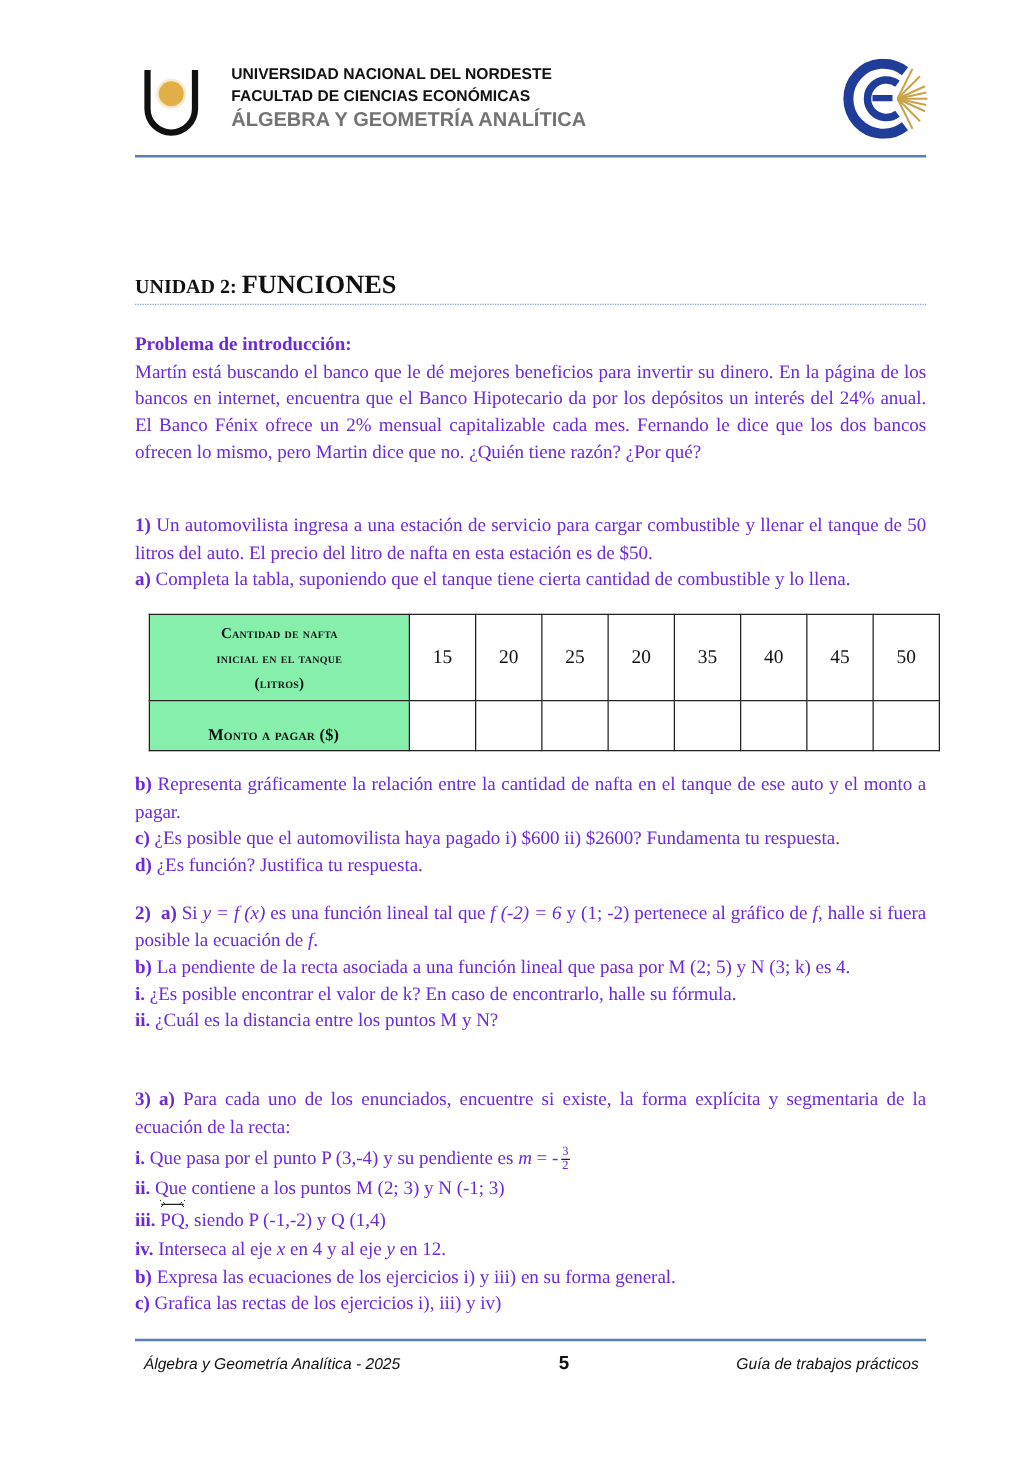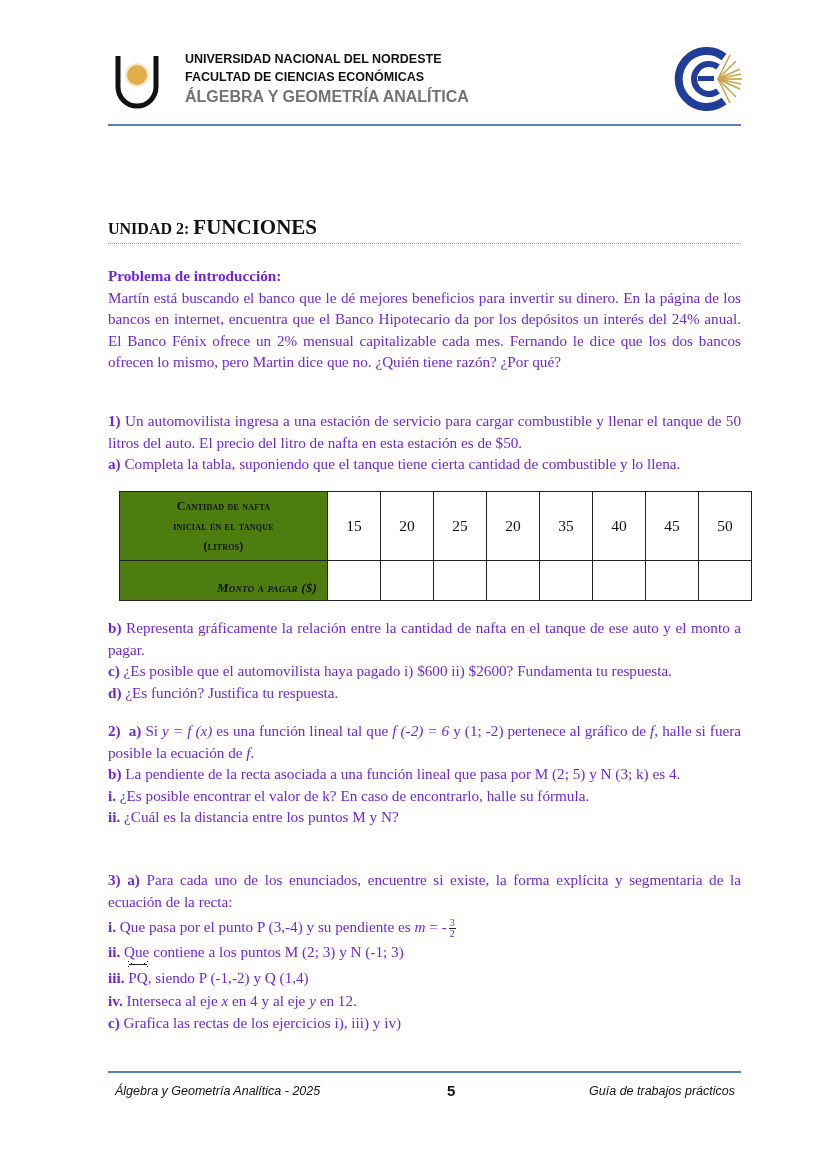--- a/index.html
+++ b/index.html
@@ -22,25 +22,25 @@
 
   
   .block { position: absolute; left: 108px; width: 633px; font-family: "Liberation Serif", "DejaVu Serif", serif; font-size: 15.2px; line-height: 21.5px; color: #6d28d9; text-align: justify; }
   .block p { margin: 0; }
   .b { font-weight: bold; }
   .i { font-style: italic; }
 
   
   .data-table { position: absolute; left: 119px; top: 491px; border-collapse: collapse; font-family: "Liberation Serif", "DejaVu Serif", serif; }
   .data-table td { border: 1.3px solid #222; text-align: center; vertical-align: middle; }
-  .data-table td.head { background: #4d7c0f; width: 196px; font-weight: bold; font-size: 12px; line-height: 20px; font-variant: small-caps; letter-spacing: 0.2px; margin-left: 21px; }
+  .data-table td.head { background: #86efac; width: 196px; font-weight: bold; font-size: 12px; line-height: 20px; font-variant: small-caps; letter-spacing: 0.2px; margin-left: 21px; }
   .data-table td.val { width: 50px; font-size: 15.5px; }
   .data-table tr.r1 td { height: 66px; }
   .data-table tr.r2 td { height: 36px; }
-  .data-table tr.r2 td.head { text-align: right; padding-right: 10px; vertical-align: bottom; padding-bottom: 2px; font-size: 13px; font-style: italic; }
+  .data-table tr.r2 td.head { padding-right: 10px; vertical-align: bottom; padding-bottom: 2px; font-size: 13px; }
 
   .frac { display: inline-block; vertical-align: middle; text-align: center; font-size: 10px; line-height: 10px; margin-left: 2px; }
   .frac span { display: block; }
   .frac .num { border-bottom: 0.8px solid #222; padding: 0 1px; }
   .overarrow { position: relative; display: inline-block; }
   .overarrow::before { content: ""; position: absolute; left: 1px; right: 1px; top: -3px; border-top: 1px solid #222; }
   .overarrow::after { content: ""; position: absolute; left: 0; right: 0; top: -6px; height: 6px;
      background:
        linear-gradient(to top right, transparent 45%, #222 46%, #222 54%, transparent 55%) left top / 4px 3px no-repeat,
        linear-gradient(to bottom right, transparent 45%, #222 46%, #222 54%, transparent 55%) left bottom / 4px 3px no-repeat,
@@ -177,20 +177,22 @@
   <p style="margin-top:2px;"><span class="b">ii.</span>
      <span>Que contiene a los puntos M (2; 3) y N (-1; 3)</span></p>
   <p style="margin-top:4px;"><span class="b">iii.</span>
      <span class="overarrow">PQ</span><span>, siendo P (-1,-2) y Q (1,4)</span></p>
   <p style="margin-top:2px;"><span class="b">iv.</span>
      <span>Interseca al eje</span>
      <span class="i">x</span>
      <span>en 4 y al eje</span>
      <span class="i">y</span>
      <span>en 12.</span></p>
+  <p><span class="b">b)</span>
+     <span>Expresa las ecuaciones de los ejercicios i) y iii) en su forma general.</span></p>
   <p><span class="b">c)</span>
      <span>Grafica las rectas de los ejercicios i), iii) y iv)</span></p>
 </div>
 
 <div class="footer-rule"></div>
 <div class="footer">
   <span class="footer-left">Álgebra y Geometría Analítica - 2025</span>
   <span class="footer-center">5</span>
   <span class="footer-right">Guía de trabajos prácticos</span>
 </div>

